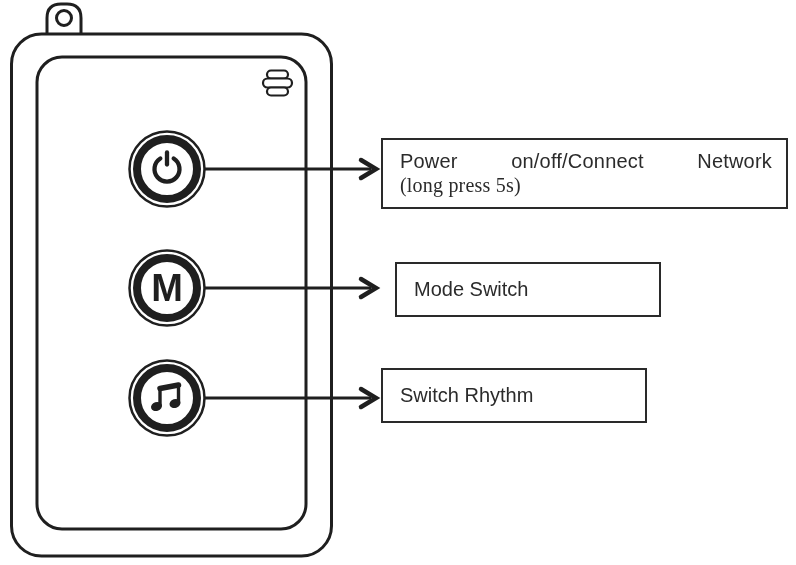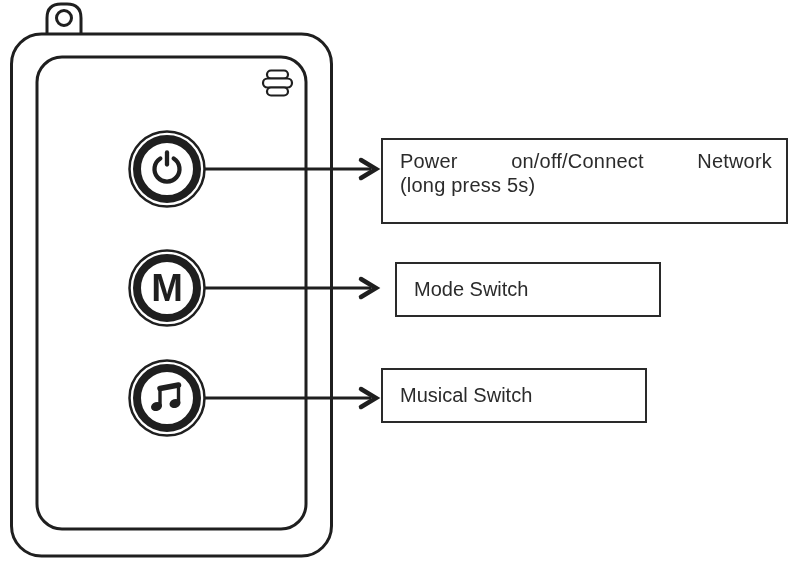--- a/index.html
+++ b/index.html
@@ -27,33 +27,34 @@
     box-sizing: border-box;
     border: 2.5px solid #2a2a2a;
     background: #ffffff;
     color: #2b2b2b;
     font-size: 20px;
   }
   .label-box.box-power {
     left: 381px;
     top: 138px;
     width: 407px;
-    height: 86px;
+    height: 71px;
     padding: 9px 14px 8px 17px;
   }
   .line-justify {
     text-align: justify;
     text-align-last: justify;
     line-height: 24px;
     letter-spacing: 0.2px;
     white-space: normal;
   }
   .line-normal {
     line-height: 24px;
     letter-spacing: 0.2px;
+    font-family: Liberation Serif, serif;
   }
   .label-box.box-mode {
     left: 395px;
     top: 262px;
     width: 266px;
     height: 55px;
     display: flex;
     align-items: center;
     padding-left: 17px;
   }
@@ -141,16 +142,16 @@
   <div class="label-box box-power">
     <div class="line-justify">Power on/off/Connect Network</div>
     <div class="line-normal">(long press 5s)</div>
   </div>
 
   <div class="label-box box-mode">
     <span>Mode Switch</span>
   </div>
 
   <div class="label-box box-music">
-    <span>Musical Switch</span>
+    <span>Switch Rhythm</span>
   </div>
 
 </div>
 
 </body></html>

